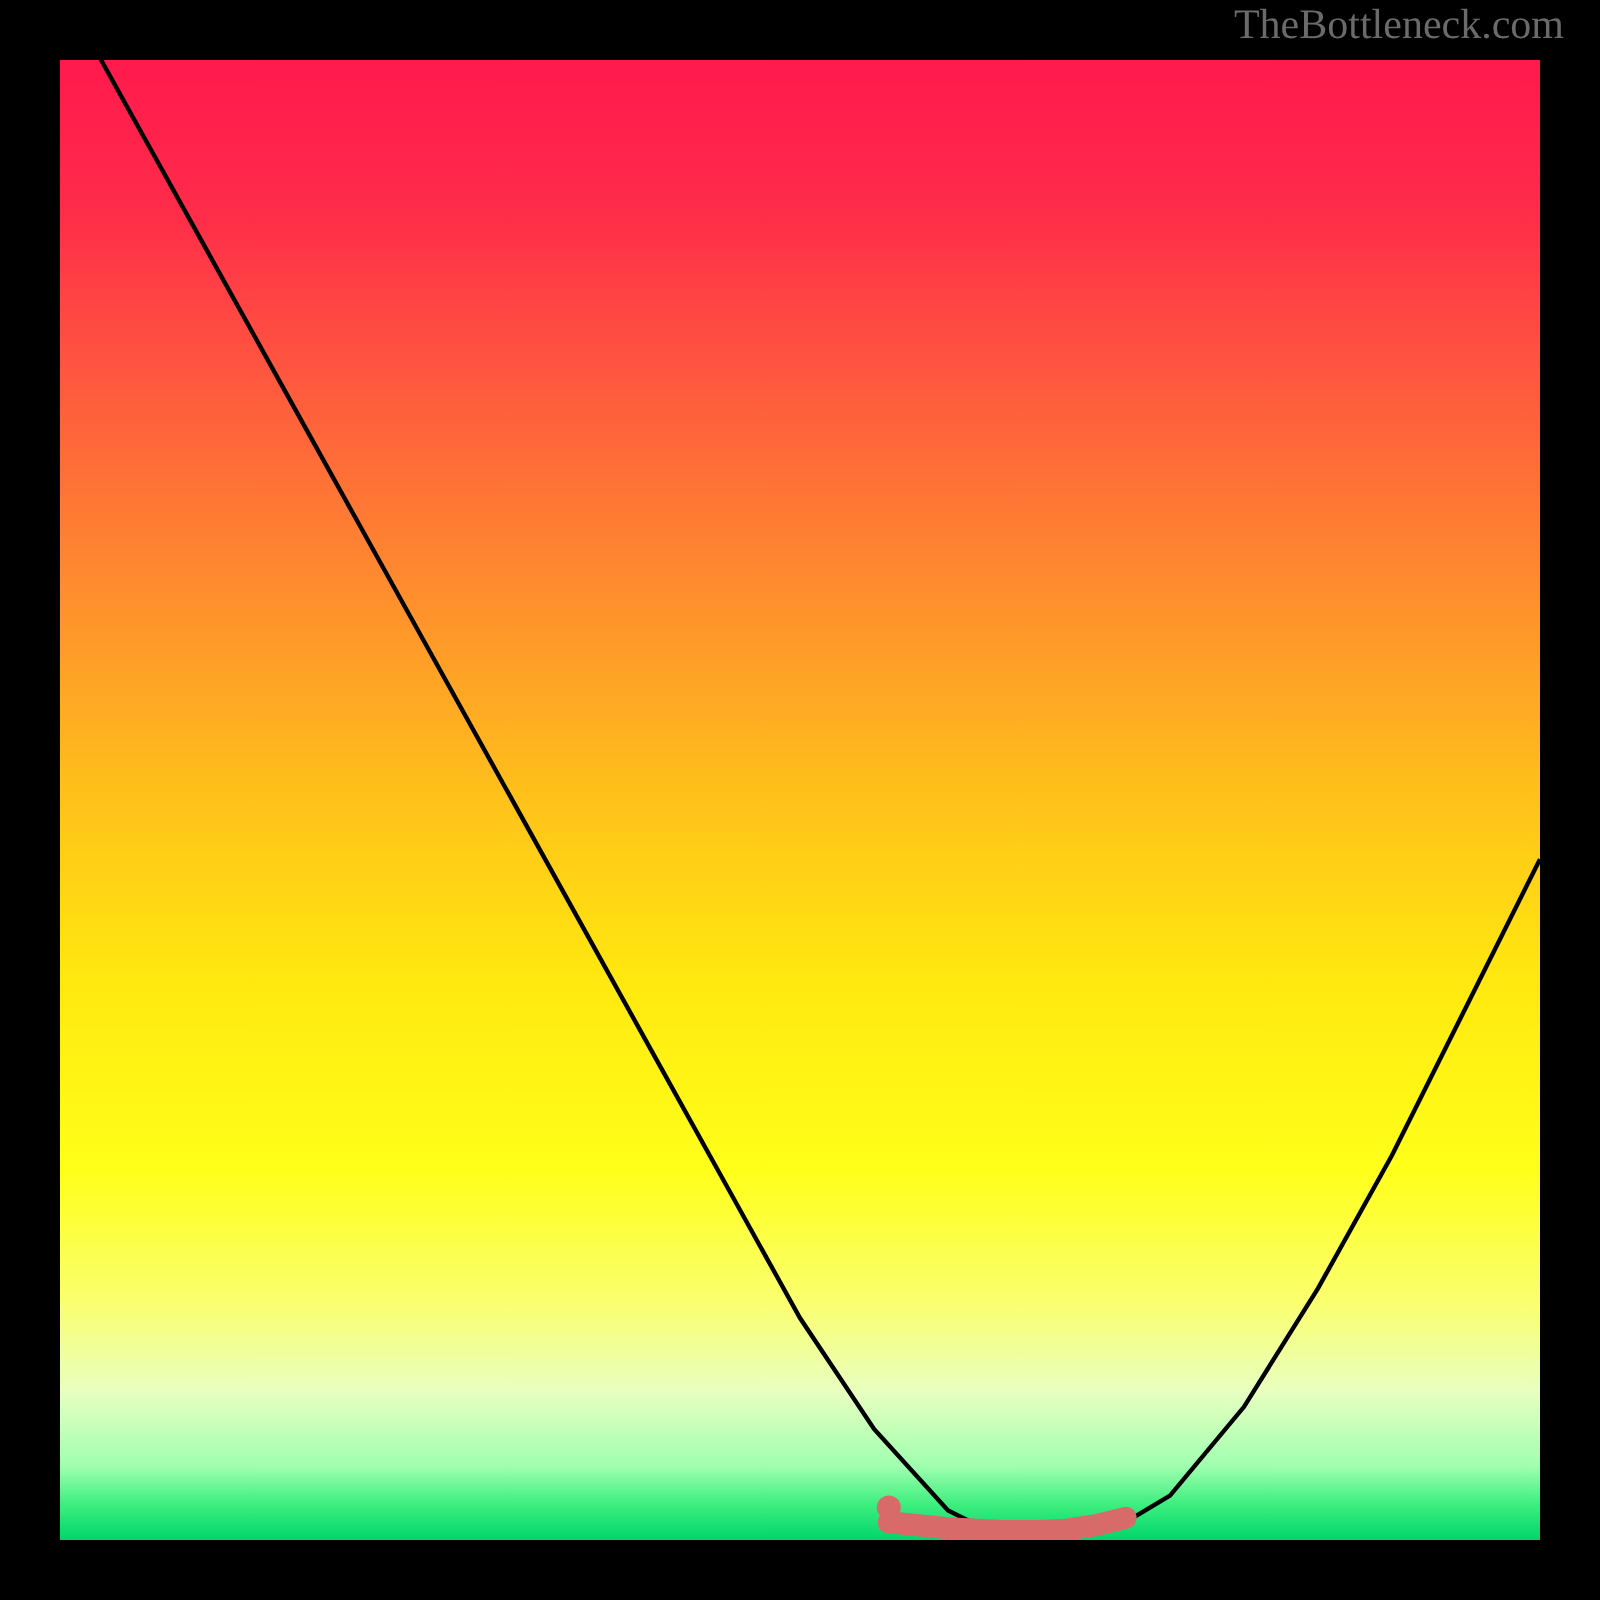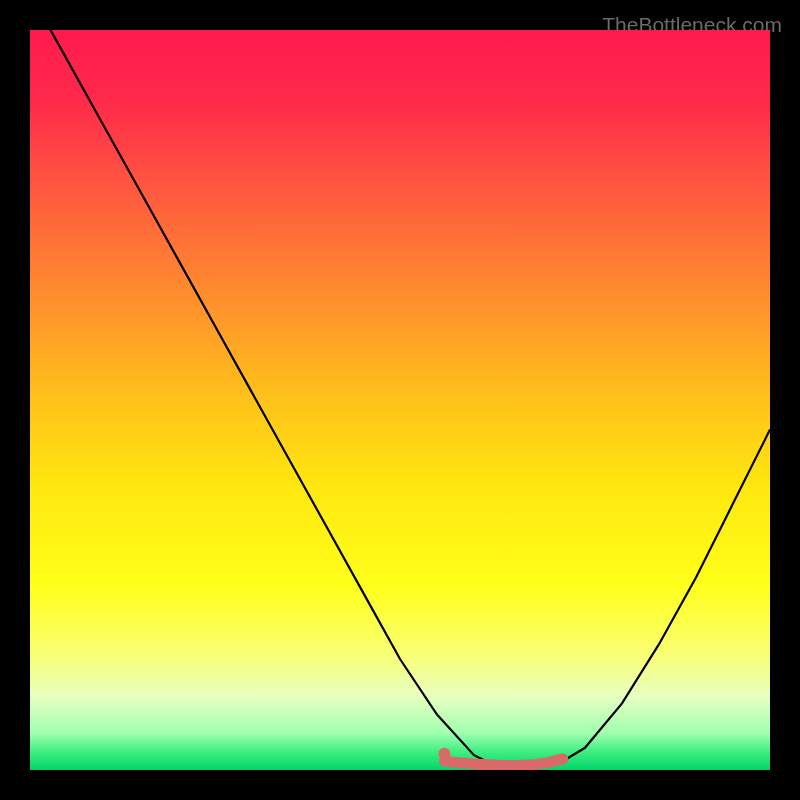--- a/index.html
+++ b/index.html
@@ -5,23 +5,23 @@
   * { margin: 0; padding: 0; box-sizing: border-box; }
   html, body { width: 800px; height: 800px; overflow: hidden; background: #000; }
   .container {
     width: 800px;
     height: 800px;
     position: relative;
     background: #000;
   }
   .attribution {
     position: absolute;
-    top: 13px;
+    top: 0;
     right: 18px;
-    font-family: Liberation Sans, sans-serif;
+    font-family: Liberation Serif, serif;
     font-size: 21px;
     font-weight: 500;
     color: #6a6a6a;
     letter-spacing: 0px;
   }
   .plot-area {
     position: absolute;
     left: 30px;
     top: 30px;
     width: 740px;

